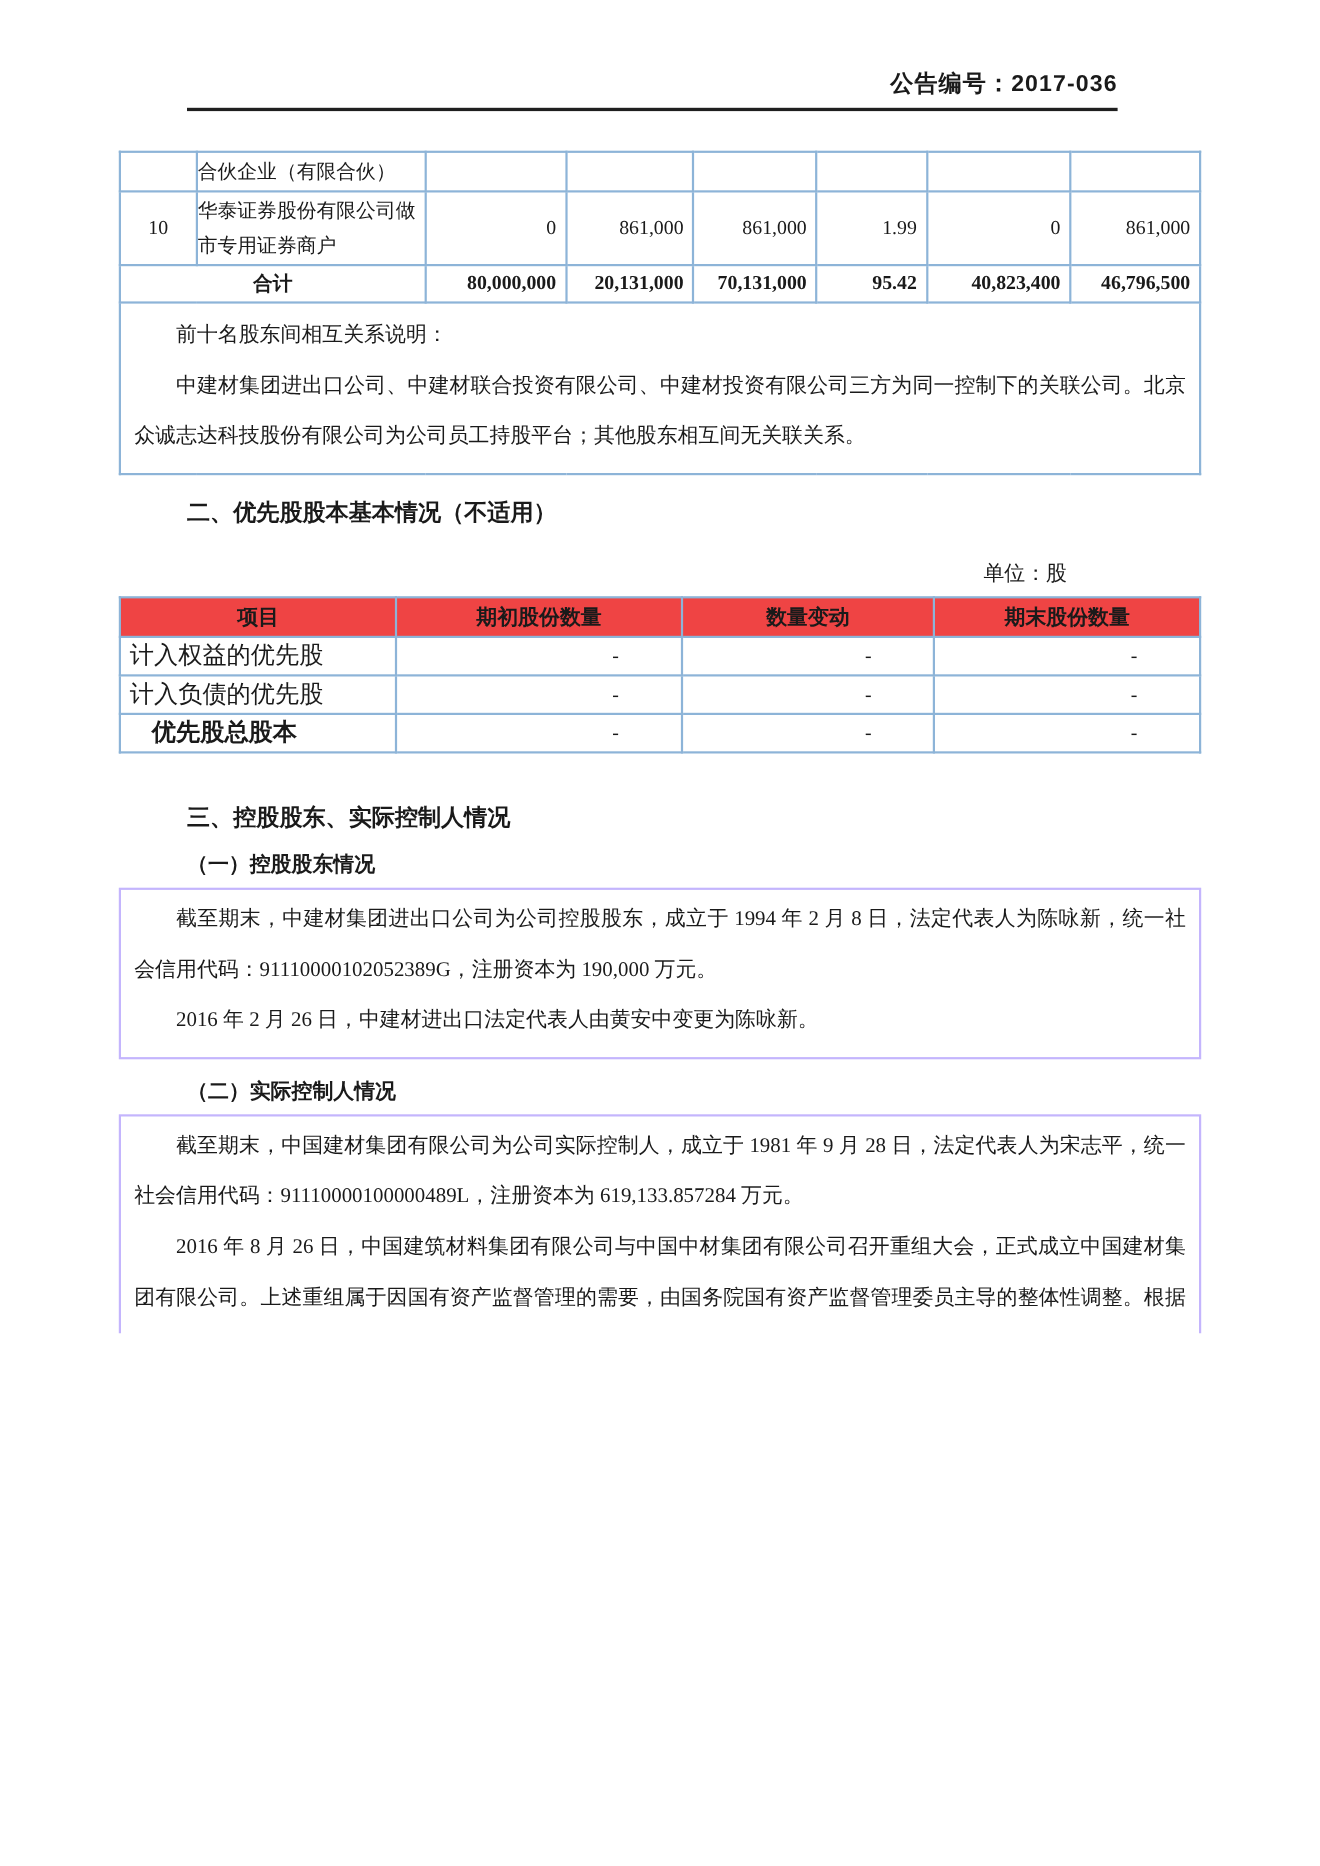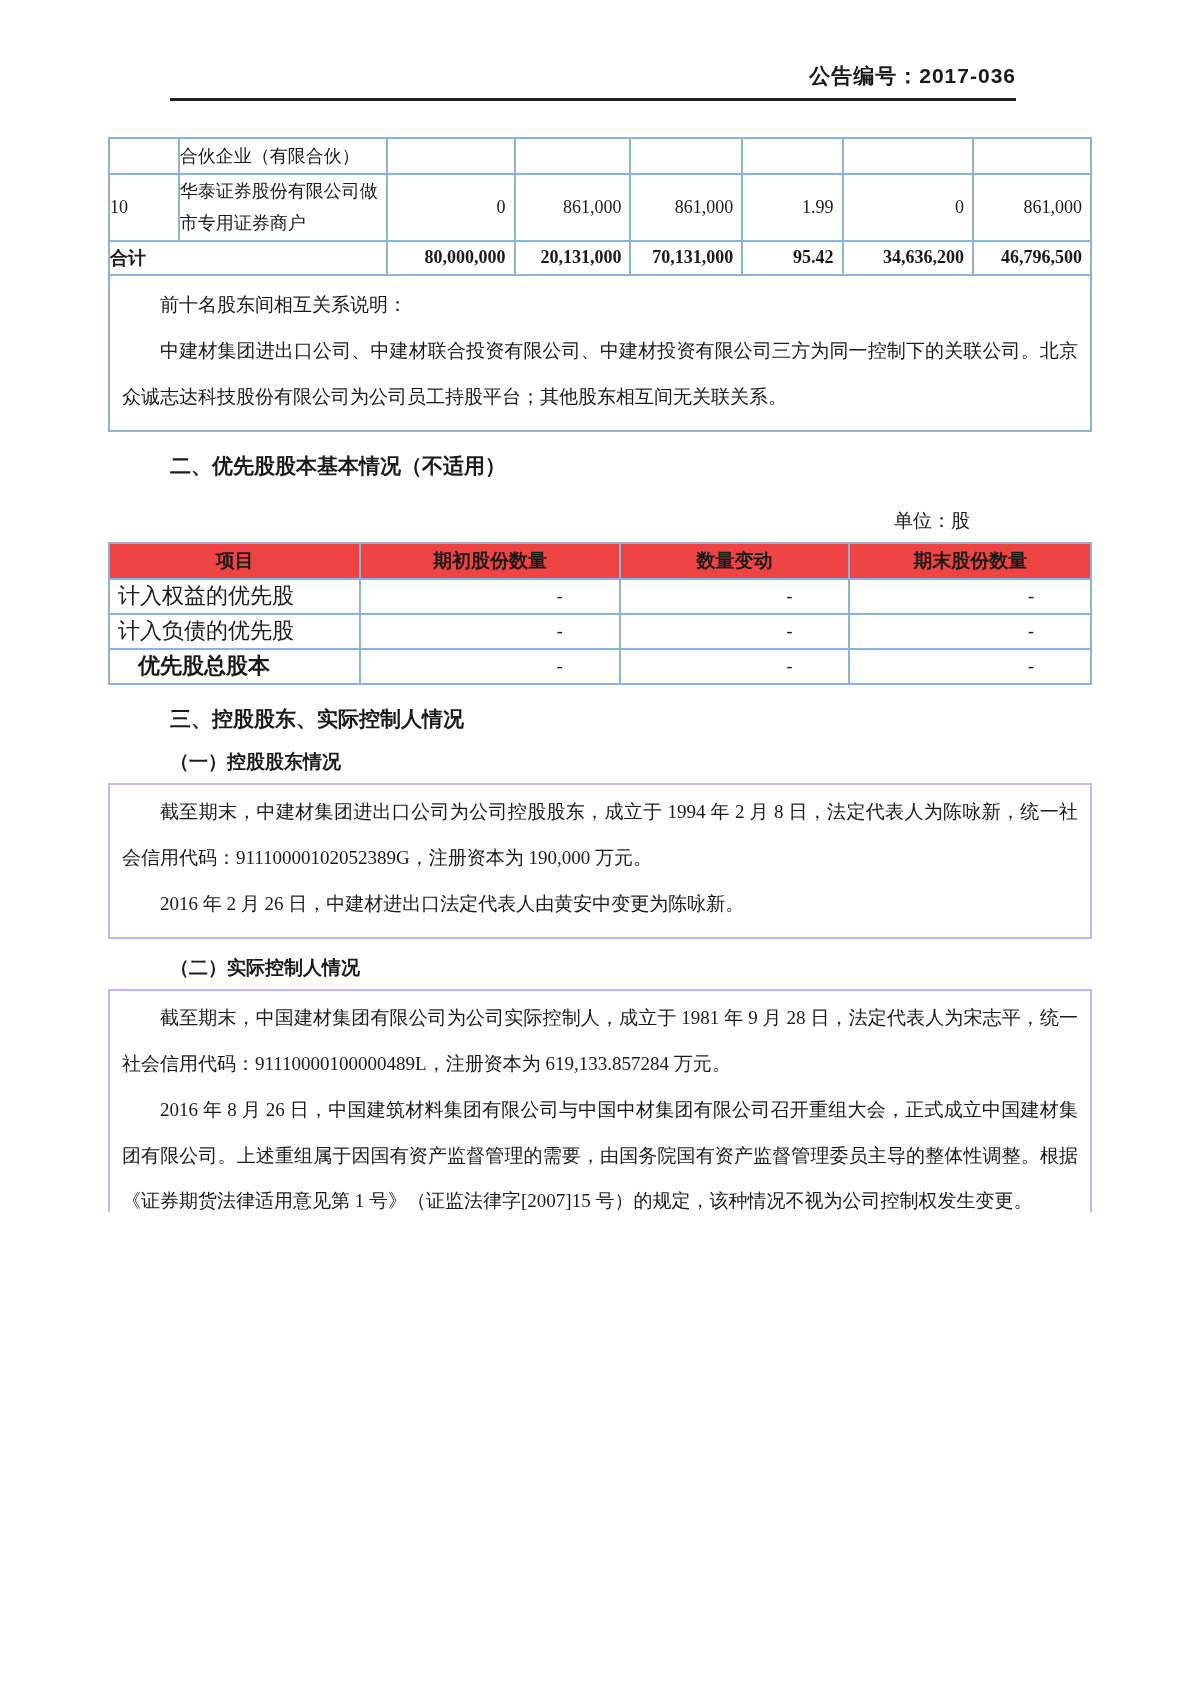--- a/index.html
+++ b/index.html
@@ -29,37 +29,37 @@
     height: 0;
   }
 
   
   table { border-collapse: collapse; table-layout: fixed; width: 100%; }
   td, th { border: 2px solid #8db4d8; font-size: 18px; vertical-align: middle; }
 
   .t1 { margin-top: 36px; }
   .t1 .num { text-align: right; padding-right: 8px; }
   .t1 .name { text-align: left; line-height: 1.8; }
-  .t1 .idx { }
+  .t1 .idx { text-align: center; }
   .t1 .r1 td { height: 36px; }
   .t1 .r2 td { height: 66px; }
   .t1 .total td { height: 34px; font-weight: bold; }
-  .t1 .total .lbl { text-align: left; }
+  .t1 .total .lbl { text-align: center; }
   .t1 .note-cell { padding: 6px 12px 10px 12px; font-size: 19px; }
   .note-title { text-indent: 2em; line-height: 2.42; }
   .note-body  { text-indent: 2em; line-height: 2.42; text-align: justify; }
 
   .h2-heading, .h3-heading {
     margin-left: 62px;
     font-family: Liberation Sans, sans-serif;
     font-weight: bold;
     font-size: 21px;
   }
   .h2-heading { margin-top: 20px; }
-  .h3-heading { margin-top: 20px; }
+  .h3-heading { margin-top: 44px; }
 
   .unit { margin-top: 28px; text-align: right; padding-right: 122px; font-size: 19px; }
 
   .t2 { margin-top: 8px; }
   .t2 th {
     background: #ef4444;
     height: 36px; font-weight: bold; text-align: center; font-size: 19px;
   }
   .t2 td { height: 35px; }
   .t2 .item { text-align: left; padding-left: 8px; font-size: 22px; }
@@ -124,21 +124,21 @@
         <td class="num">1.99</td>
         <td class="num">0</td>
         <td class="num">861,000</td>
       </tr>
       <tr class="total">
         <td class="lbl" colspan="2">合计</td>
         <td class="num">80,000,000</td>
         <td class="num">20,131,000</td>
         <td class="num">70,131,000</td>
         <td class="num">95.42</td>
-        <td class="num">34,636,200</td>
+        <td class="num">40,823,400</td>
         <td class="num">46,796,500</td>
       </tr>
       <tr>
         <td class="note-cell" colspan="8">
           <div class="note-title">前十名股东间相互关系说明：</div>
           <div class="note-body">中建材集团进出口公司、中建材联合投资有限公司、中建材投资有限公司三方为同一控制下的关联公司。北京众诚志达科技股份有限公司为公司员工持股平台；其他股东相互间无关联关系。</div>
         </td>
       </tr>
     </tbody>
       </table>

